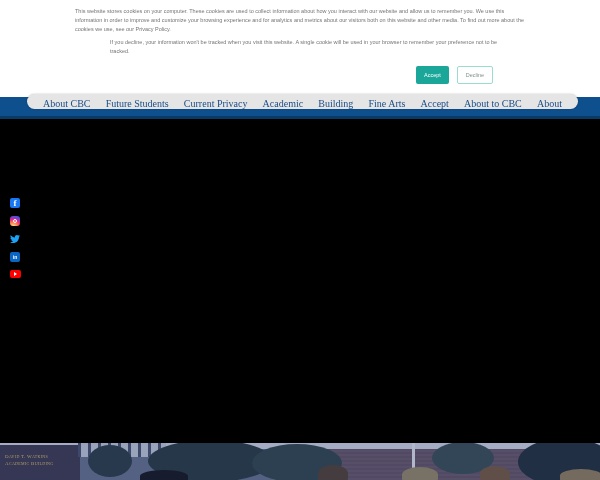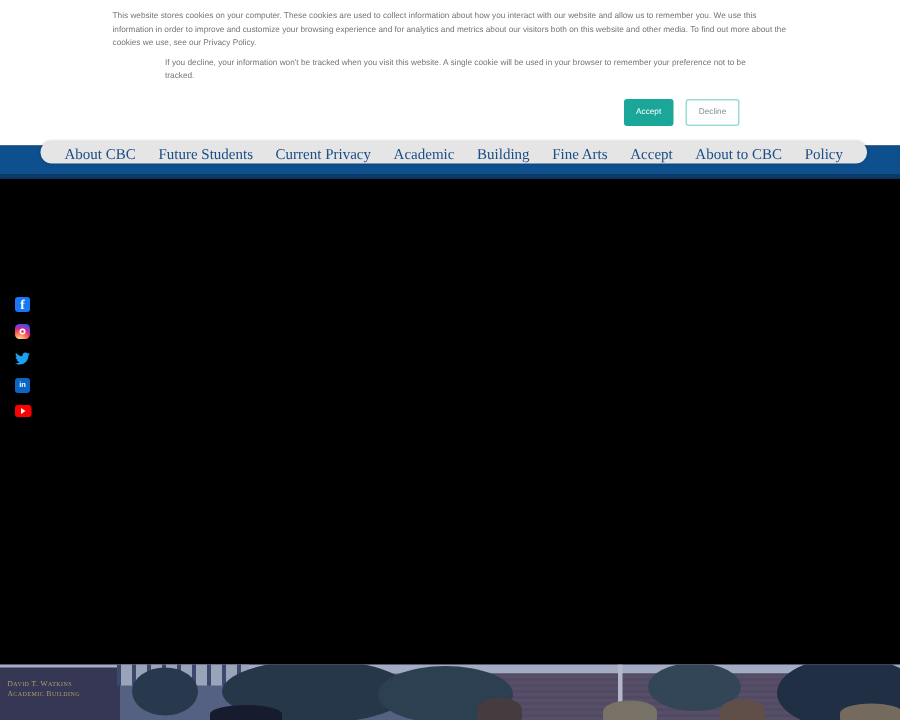--- a/index.html
+++ b/index.html
@@ -89,21 +89,21 @@
 <nav class="navbar">
   <div class="nav-pill">
     <a class="nav-item">About CBC</a>
     <a class="nav-item">Future Students</a>
     <a class="nav-item">Current Privacy</a>
     <a class="nav-item">Academic</a>
     <a class="nav-item">Building</a>
     <a class="nav-item">Fine Arts</a>
     <a class="nav-item">Accept</a>
     <a class="nav-item">About to CBC</a>
-    <a class="nav-item">Policy</a>
+    <a class="nav-item">About</a>
   </div>
 </nav>
 
 <div class="main-black">
   <div class="social-rail">
     <a class="soc soc-fb">
         <span>f</span>
       </a>
     <a class="soc soc-ig">
         <span class="ig-lens"></span>

